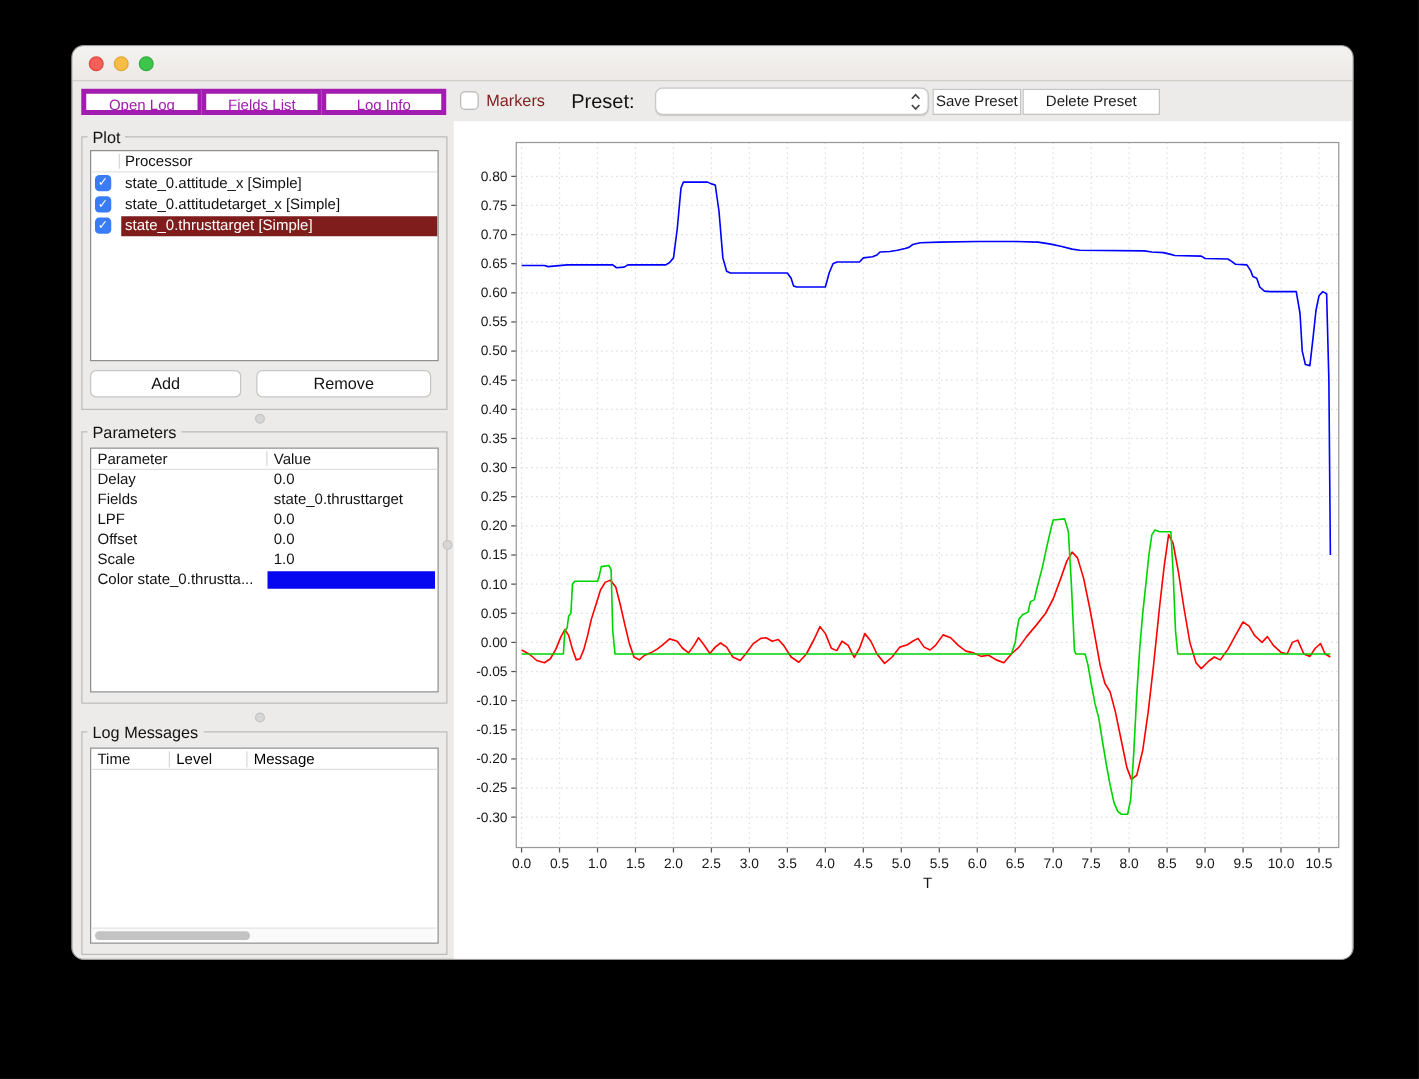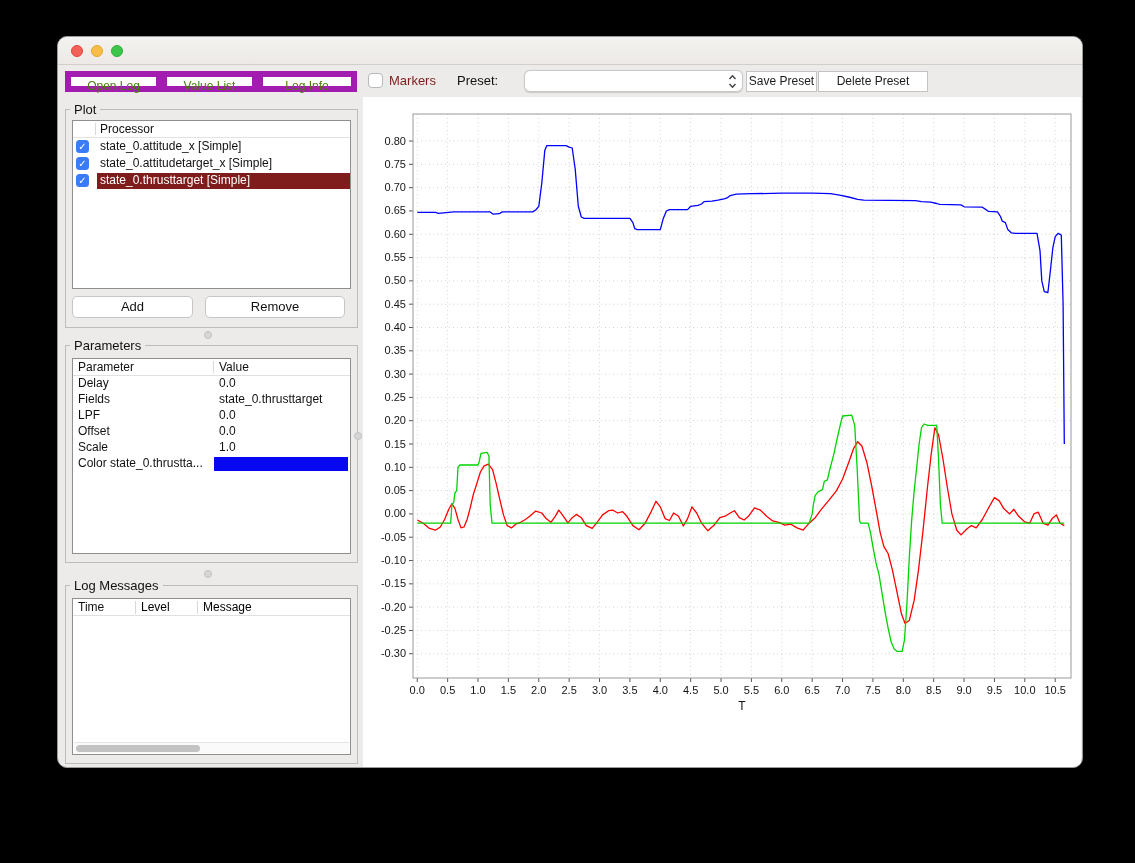--- a/index.html
+++ b/index.html
@@ -15,29 +15,29 @@
   .traffic { position:absolute; top:8px; width:12px; height:12px; border-radius:50%; }
   .t-red   { left:13px; background:#f45f58; border:1px solid #e2463f; }
   .t-yellow{ left:33px; background:#f8bd45; border:1px solid #e0a733; }
   .t-green { left:53px; background:#3ec54b; border:1px solid #2fae3c; }
   .title-text { position:absolute; top:0; left:80px; right:80px; height:28px;
     line-height:28px; text-align:center; font-size:13px; font-weight:bold; color:#2b2b2b;
     white-space:nowrap; overflow:hidden; }
   
   .toolbar { position:absolute; left:0; top:29px; width:100%; height:30px; }
   .tb-btn { position:absolute; top:5px; height:21px; background:#fff;
-    border:6px solid #a21caf; font-size:12px; color:#4d7c0f; text-align:center;
+    border:4px solid #a21caf; font-size:12px; color:#a21caf; text-align:center;
     line-height:19px; cursor:default; }
   .seg1 { left:7px;   width:97px; }
   .seg2 { left:103px; width:97px; }
   .seg3 { left:199px; width:100px; }
   .chk { position:absolute; left:310px; top:7px; width:15px; height:15px;
     background:#fff; border:1px solid #b8b8b8; border-radius:4px; }
   .chk-label { position:absolute; left:331px; top:7px; font-size:13px; color:#7f1d1d; }
-  .preset-label { position:absolute; left:399px; top:7px; font-size:13px; color:#111; }
+  .preset-label { position:absolute; left:399px; top:7px; font-size:16px; color:#111; }
   .combo { position:absolute; left:466px; top:4px; width:219px; height:22px;
     background:#fff; border:1px solid #c9c9c9; border-radius:6px;
     box-shadow:0 .5px 1px rgba(0,0,0,.15); }
   .combo-value { position:absolute; left:8px; top:3px; font-size:12px; color:#222; }
   .combo-arrows { position:absolute; right:5px; top:3px; }
   .tb-btn2 { position:absolute; top:5px; height:21px; background:#fff;
     border:1px solid #c3c3c3; font-size:12px; color:#1c1c1c; text-align:center;
     line-height:19px; }
   .saveb { left:688px; width:71px; }
   .delb  { left:760px; width:110px; }
@@ -116,21 +116,21 @@
 <div class="window">
 
   <div class="titlebar">
     <div class="traffic t-red"></div>
     <div class="traffic t-yellow"></div>
     <div class="traffic t-green"></div>
   </div>
 
   <div class="toolbar">
     <div class="tb-btn seg1">Open Log</div>
-    <div class="tb-btn seg2">Value List</div>
+    <div class="tb-btn seg2">Fields List</div>
     <div class="tb-btn seg3">Log Info</div>
     <div class="chk"></div>
     <div class="chk-label">Markers</div>
     <div class="preset-label">Preset:</div>
     <div class="combo">
       <span class="combo-value"></span>
       <span class="combo-arrows">
         <svg width="9" height="15" viewBox="0 0 9 15">
             <path d="M1.5 5 L4.5 1.8 L7.5 5" fill="none" stroke="#444" stroke-width="1.4"></path>
             <path d="M1.5 10 L4.5 13.2 L7.5 10" fill="none" stroke="#444" stroke-width="1.4"></path>

